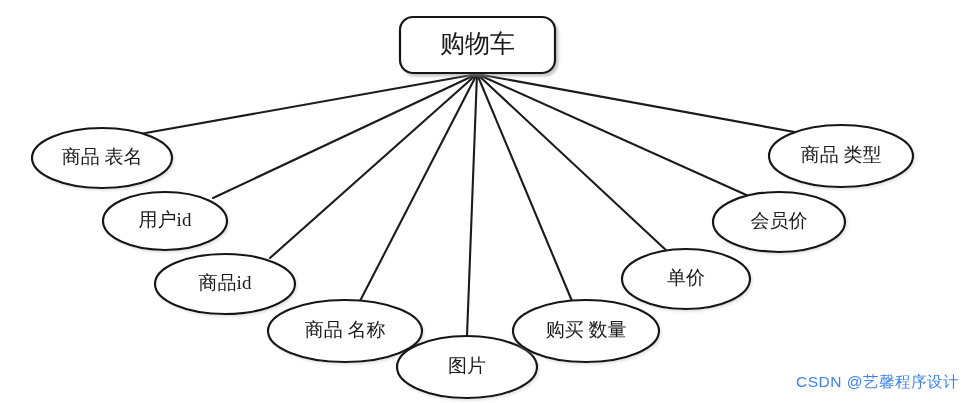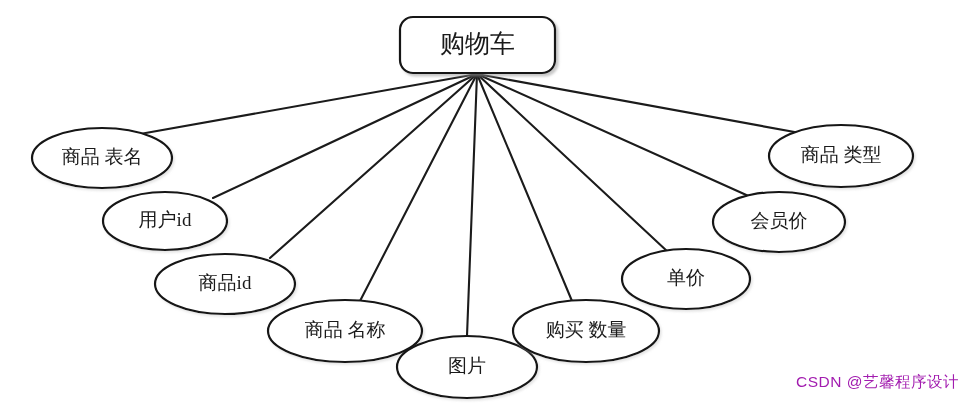--- a/index.html
+++ b/index.html
@@ -50,21 +50,21 @@
   .entity-label {
     font-size: 25px;
   }
   .attribute-label {
     font-size: 19px;
   }
   .watermark-text {
     position: absolute;
     right: 16px;
     bottom: 10px;
-    color: #a21caf;
+    color: #3b82f6;
     font-family: "Liberation Sans", "DejaVu Sans", sans-serif;
     font-size: 15.5px;
     letter-spacing: 0.5px;
     user-select: none;
     pointer-events: none;
     white-space: pre;
   }
 </style>
 </head>
 <body>

